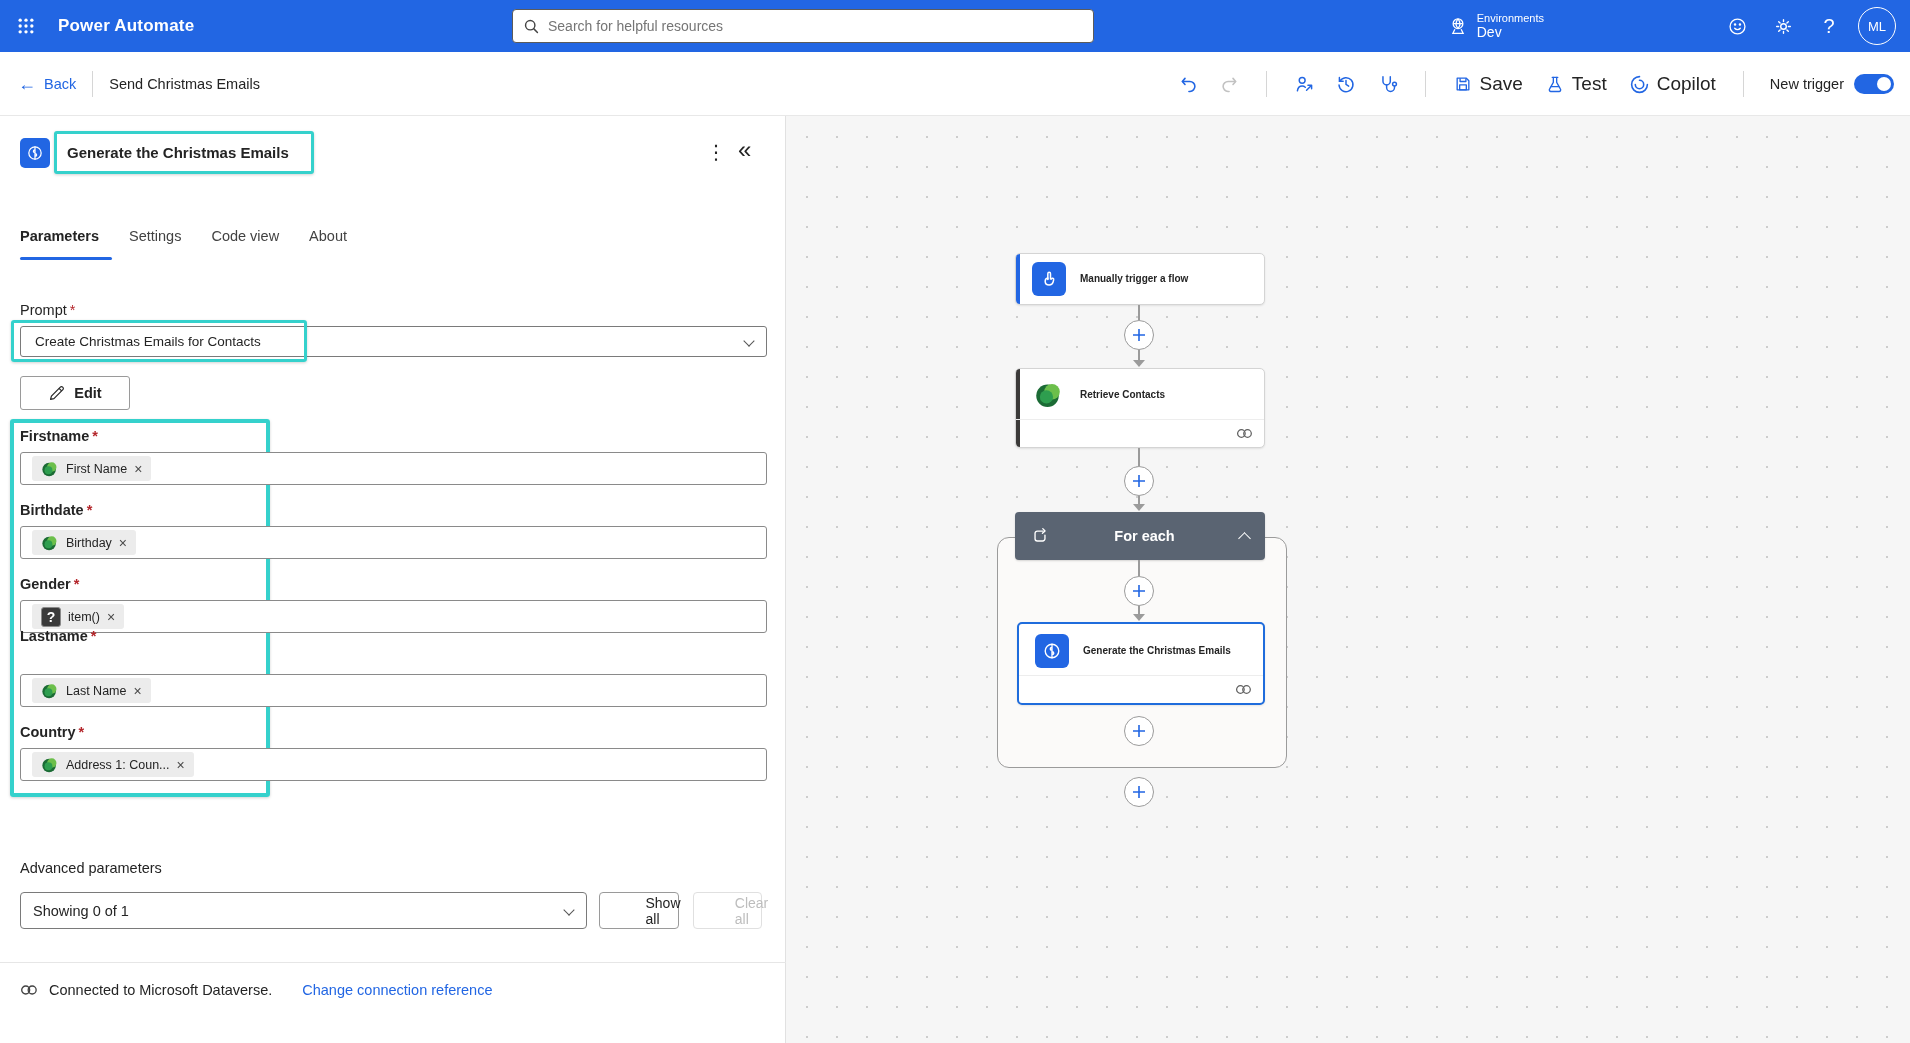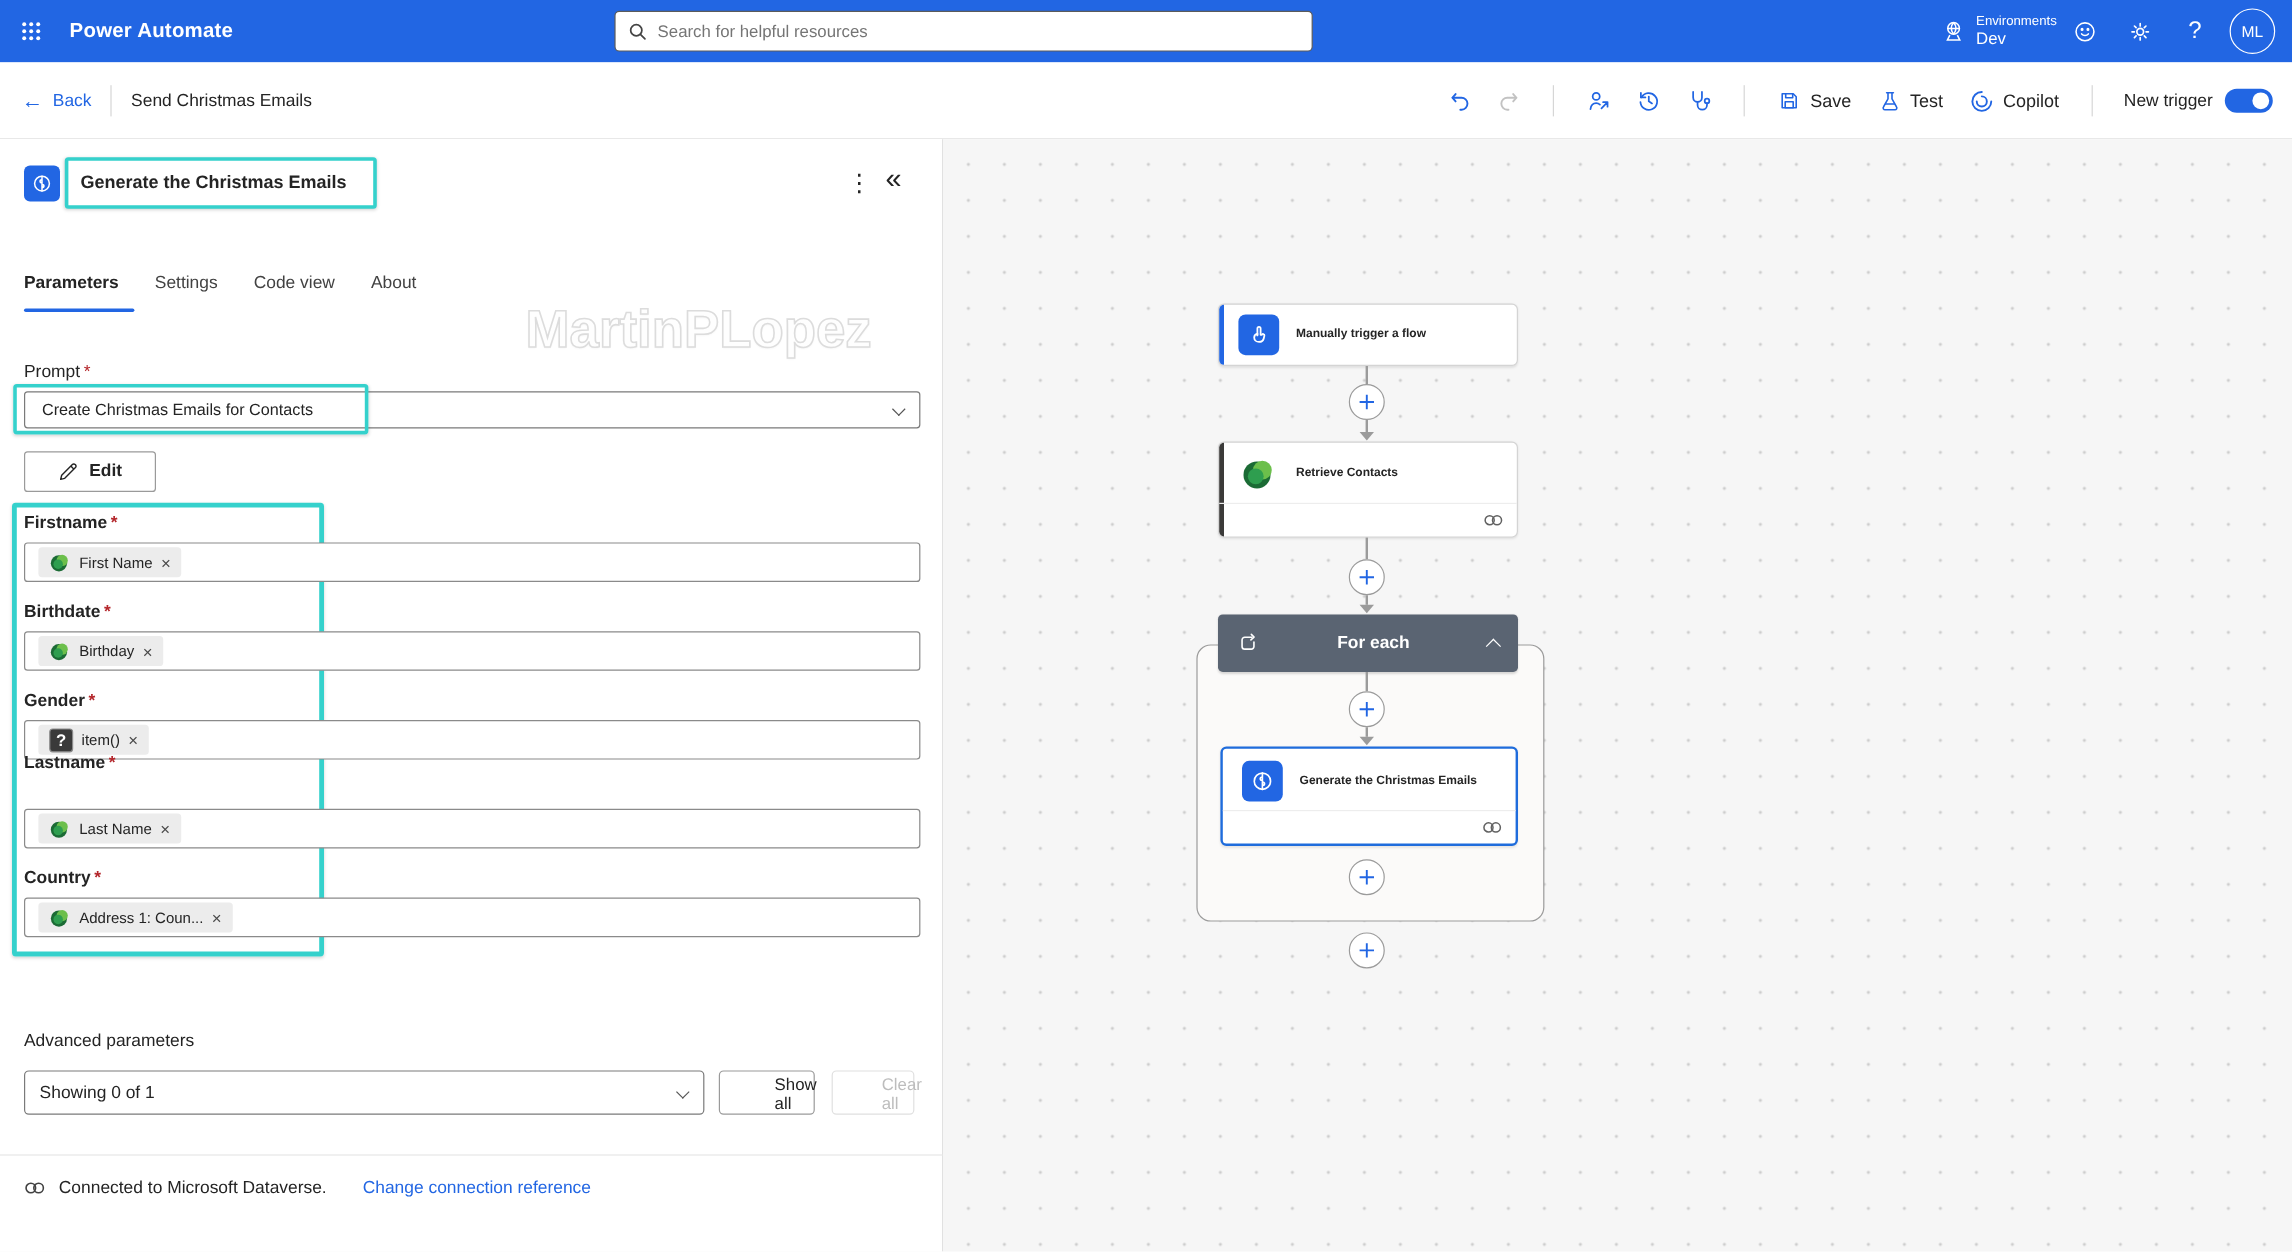--- a/index.html
+++ b/index.html
@@ -6,35 +6,35 @@
   html,body { width:1910px; height:1043px; overflow:hidden; font-family:"Liberation Sans", sans-serif; }
   .app { position:relative; width:1910px; height:1043px; background:#fff; }
 
   
   .topbar { position:absolute; left:0; top:0; width:1910px; height:52px; background:#2266E3; display:flex; align-items:center; }
   .waffle { width:52px; height:52px; display:flex; align-items:center; justify-content:center; cursor:pointer; }
   .appname { color:#fff; font-size:17px; font-weight:700; letter-spacing:.2px; margin-left:6px; }
   .searchbox { position:absolute; left:512px; top:9px; width:582px; height:34px; background:#fff; border:1px solid #5b5b5b; border-radius:4px; display:flex; align-items:center; padding:0 10px; gap:8px; }
   .searchbox input { border:none; outline:none; flex:1; font-size:14px; color:#333; font-family:"Liberation Sans", sans-serif; background:transparent; }
   .tb-right { position:absolute; right:0; top:0; height:52px; display:flex; align-items:center; gap:0; }
-  .envblock { display:flex; align-items:center; gap:8px; color:#fff; cursor:pointer; }
+  .envblock { display:flex; align-items:center; gap:8px; color:#fff; margin-right:170px; cursor:pointer; }
   .envtext .envlabel { font-size:11px; line-height:12px; }
   .envtext .envname { font-size:14px; line-height:16px; }
   .tb-icon { width:46px; height:52px; display:flex; align-items:center; justify-content:center; color:#fff; cursor:pointer; }
   .qmark { font-size:20px; color:#fff; font-weight:400; }
   .avatar { width:38px; height:38px; border-radius:50%; border:1.5px solid #fff; color:#fff; display:flex; align-items:center; justify-content:center; font-size:13px; margin:0 14px 0 6px; cursor:pointer; }
 
   
   .toolbar { position:absolute; left:0; top:52px; width:1910px; height:64px; background:#fff; border-bottom:1px solid #e8e8e8; display:flex; align-items:center; }
   .back { display:flex; align-items:center; gap:8px; color:#2266E3; font-size:14.5px; margin-left:18px; cursor:pointer; }
   .backarrow { font-size:18px; line-height:1; }
   .vdiv { width:1px; height:26px; background:#d6d6d6; margin:0 16px; }
   .flowname { font-size:14.5px; color:#242424; }
   .tbr { position:absolute; right:0; top:0; height:64px; display:flex; align-items:center; }
-  .cmd { display:flex; align-items:center; gap:7px; color:#242424; font-size:15px; padding:0 11px; height:48px; cursor:pointer; }
+  .cmd { display:flex; align-items:center; gap:7px; color:#242424; font-size:19px; padding:0 11px; height:48px; cursor:pointer; }
   .icon-only { padding:0 10px; }
   .newdesigner { display:flex; align-items:center; gap:10px; padding:0 16px 0 10px; }
   .newdesigner span { font-size:14.5px; color:#242424; }
   .toggle { width:40px; height:20px; border-radius:10px; background:#2266E3; position:relative; cursor:pointer; }
   .toggle .knob { position:absolute; right:3px; top:3px; width:14px; height:14px; border-radius:50%; background:#fff; }
 
   
   .panel { position:absolute; left:0; top:116px; width:786px; height:927px; background:#fff; border-right:1px solid #e1e1e1; }
   .p-icon { position:absolute; left:20px; top:22px; width:30px; height:30px; border-radius:5px; background:#2266E3; display:flex; align-items:center; justify-content:center; }
   .annot { border:3px solid #35D1CC; border-radius:3px; box-shadow:0 1px 3px rgba(0,0,0,.18); }
@@ -258,21 +258,20 @@
     </div>
 
     <div class="tabs">
       <div class="tab active">Parameters</div>
       <div class="tab">Settings</div>
       <div class="tab">Code view</div>
       <div class="tab">About</div>
     </div>
     <div class="tab-underline"></div>
 
-    <div class="watermark">MartinPLopez</div>
 
     <div class="flabel prompt-label">
       <span>Prompt</span><span class="req">*</span>
     </div>
     <div class="prompt-select">
       <span>Create Christmas Emails for Contacts</span>
       <div class="chev-down"></div>
     </div>
     <div class="annot annot-prompt"></div>
 

